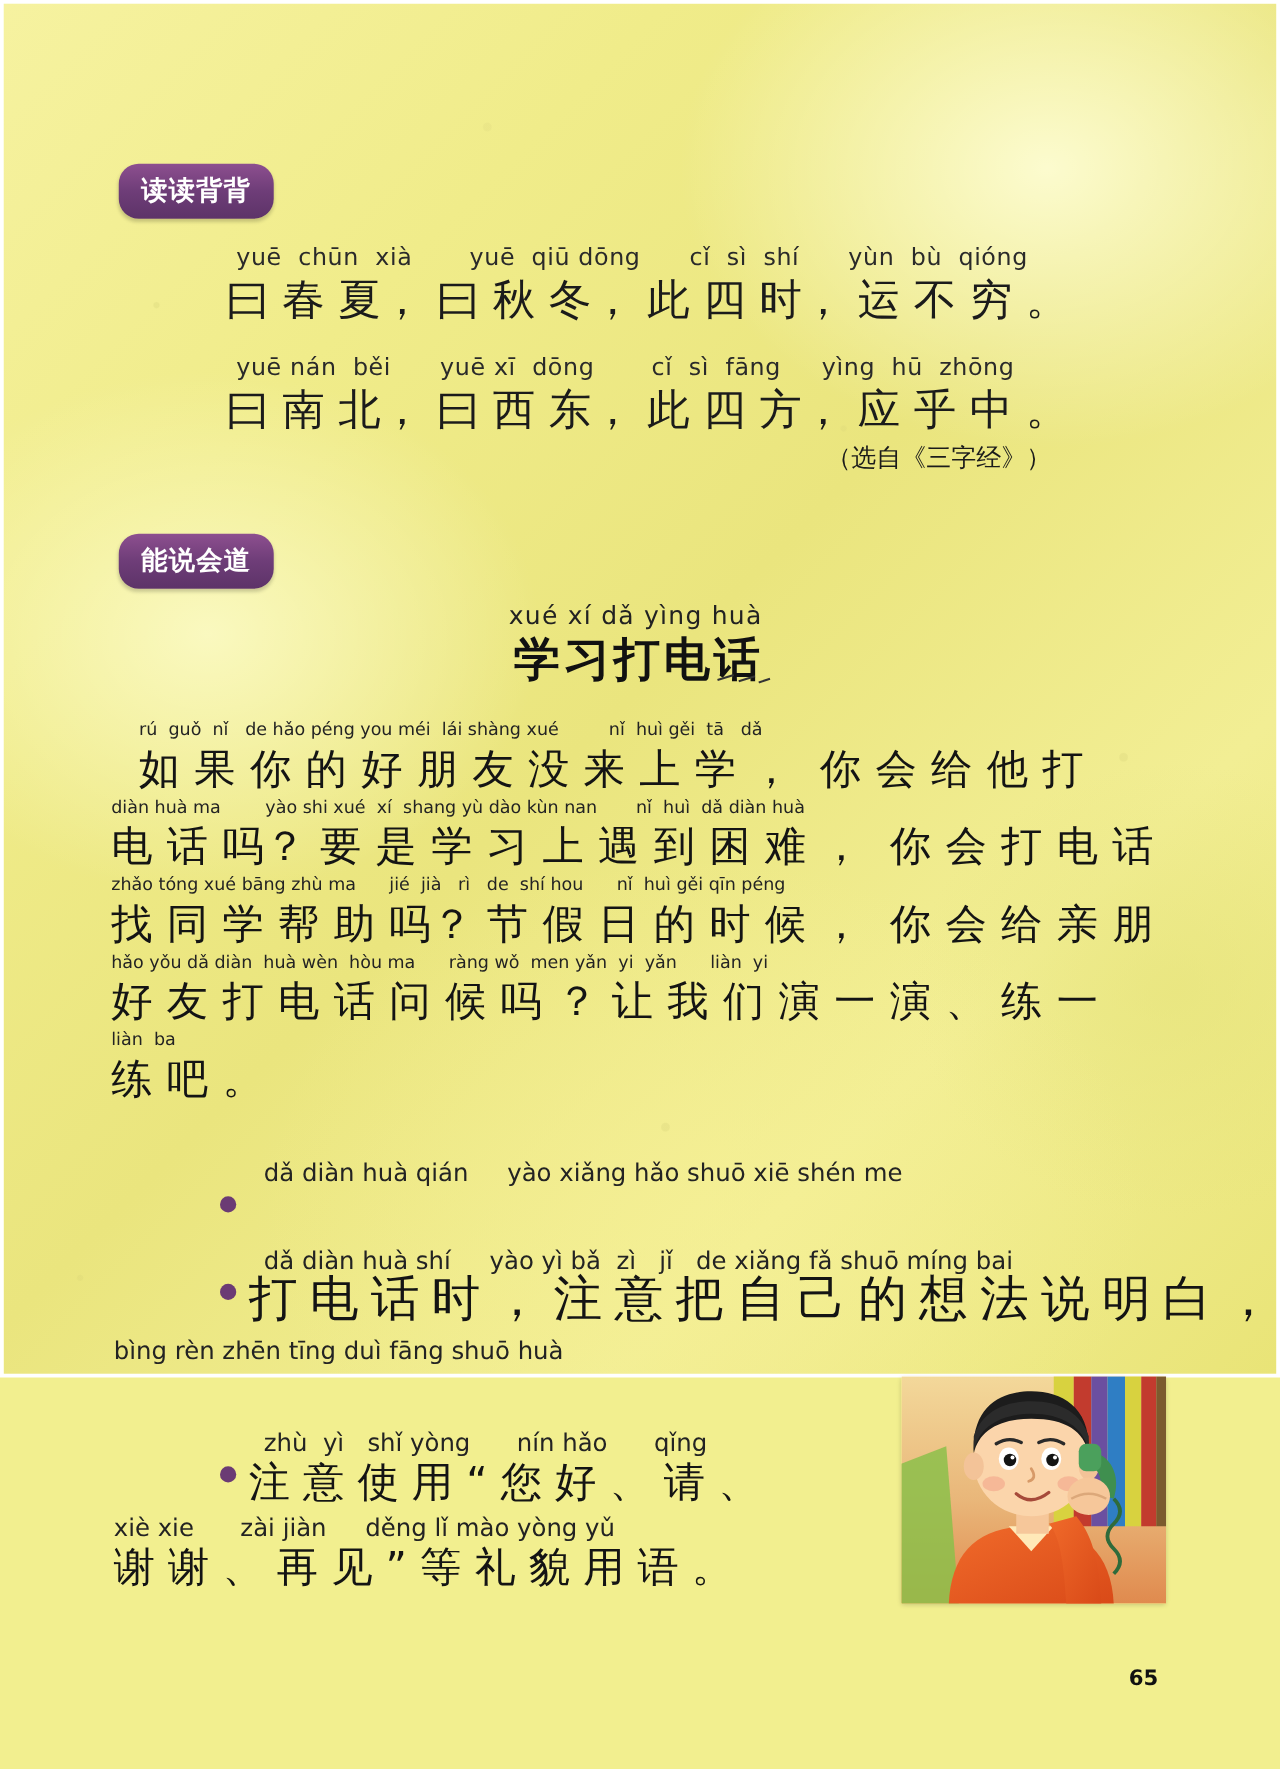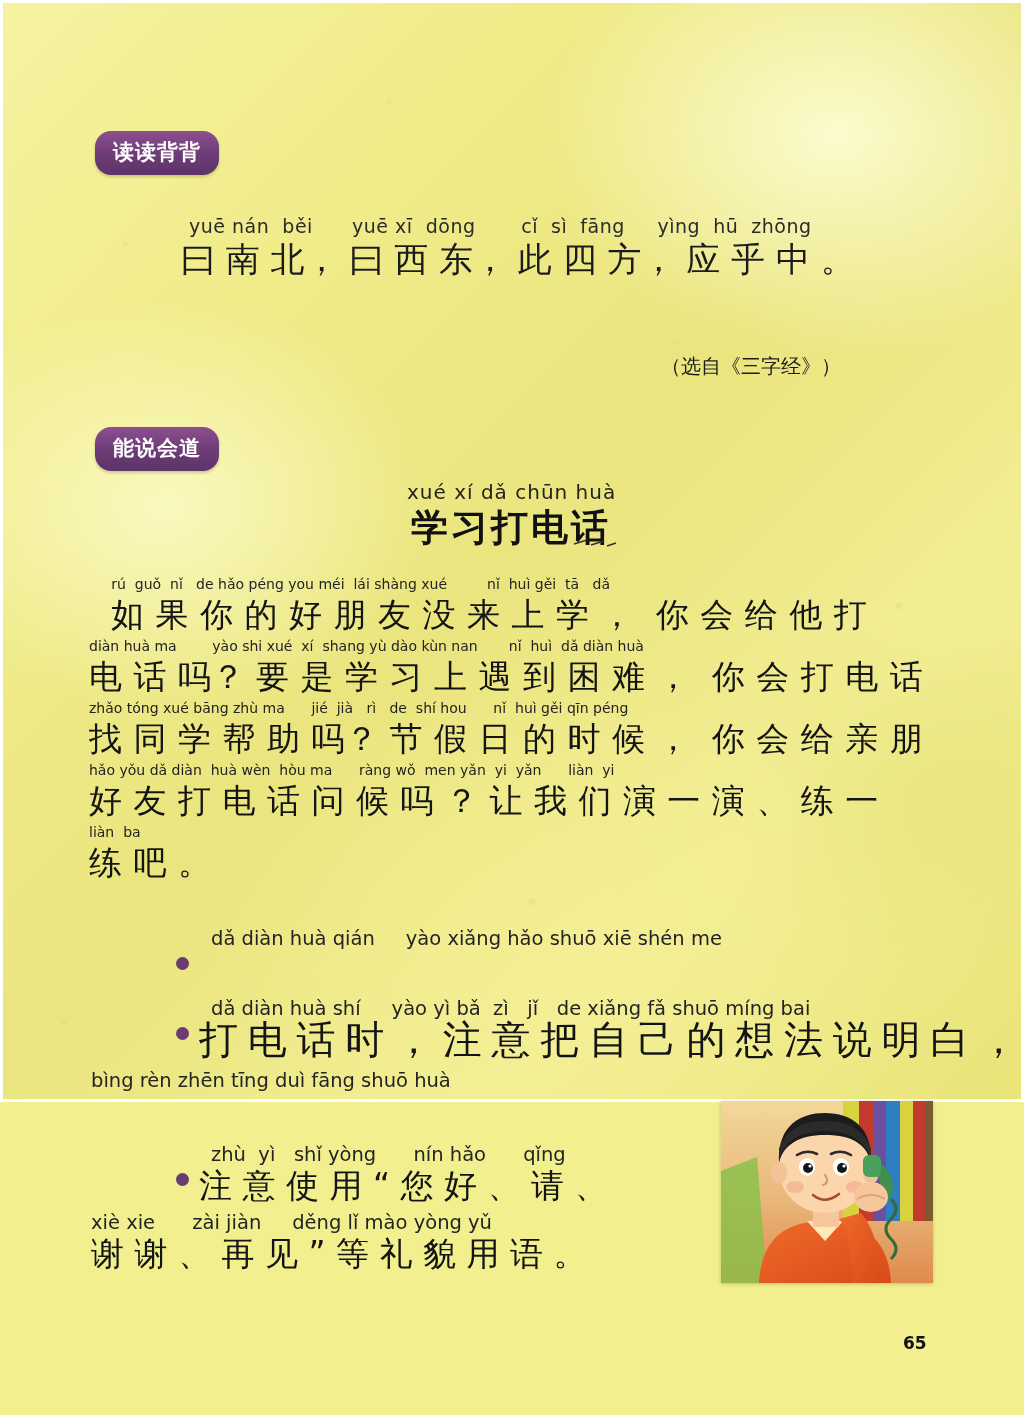--- a/index.html
+++ b/index.html
@@ -158,31 +158,35 @@
 </style>
 </head>
 <body>
 
 <div class="page">
   <div class="grain"></div>
 
   <div class="tag tag-purple" style="left:92px; top:128px;">读读背背</div>
 
   <div class="poem" style="left:178px; top:192px;">
+    <div class="line">
+      <div class="py-row">yuē  chūn  xià       yuē  qiū dōng      cǐ  sì  shí      yùn  bù  qióng</div>
+      <div class="hz-row">曰 春 夏， 曰 秋 冬， 此 四 时， 运 不 穷 。</div>
+    </div>
     <div class="line" style="margin-top:20px;">
       <div class="py-row">yuē nán  běi      yuē xī  dōng       cǐ  sì  fāng     yìng  hū  zhōng</div>
       <div class="hz-row">曰 南 北， 曰 西 东， 此 四 方， 应 乎 中 。</div>
     </div>
   </div>
 
   <div class="source" style="left:658px; top:350px;">（选自《三字经》）</div>
 
   <div class="tag tag-purple" style="left:92px; top:424px;">能说会道</div>
 
-  <div class="title-py" style="left:404px; top:477px;">xué  xí   dǎ chūn huà</div>
+  <div class="title-py" style="left:404px; top:477px;">xué  xí   dǎ yìng huà</div>
   <div class="title-hz" style="left:408px; top:500px;">学习打电话</div>
   <svg class="title-underline" style="left:570px; top:534px;" viewBox="0 0 44 10">
     <path d="M1 7 L14 3" stroke="#333" stroke-width="1.6" fill="none"></path>
     <path d="M18 8 L31 4" stroke="#333" stroke-width="1.6" fill="none"></path>
     <path d="M34 9 L43 6" stroke="#333" stroke-width="1.6" fill="none"></path>
   </svg>
 
   <div class="para" style="left:86px; top:570px; width:860px;">
     <div class="line">
       <div class="py">     rú  guǒ  nǐ   de hǎo péng you méi  lái shàng xué         nǐ  huì gěi  tā   dǎ</div>

